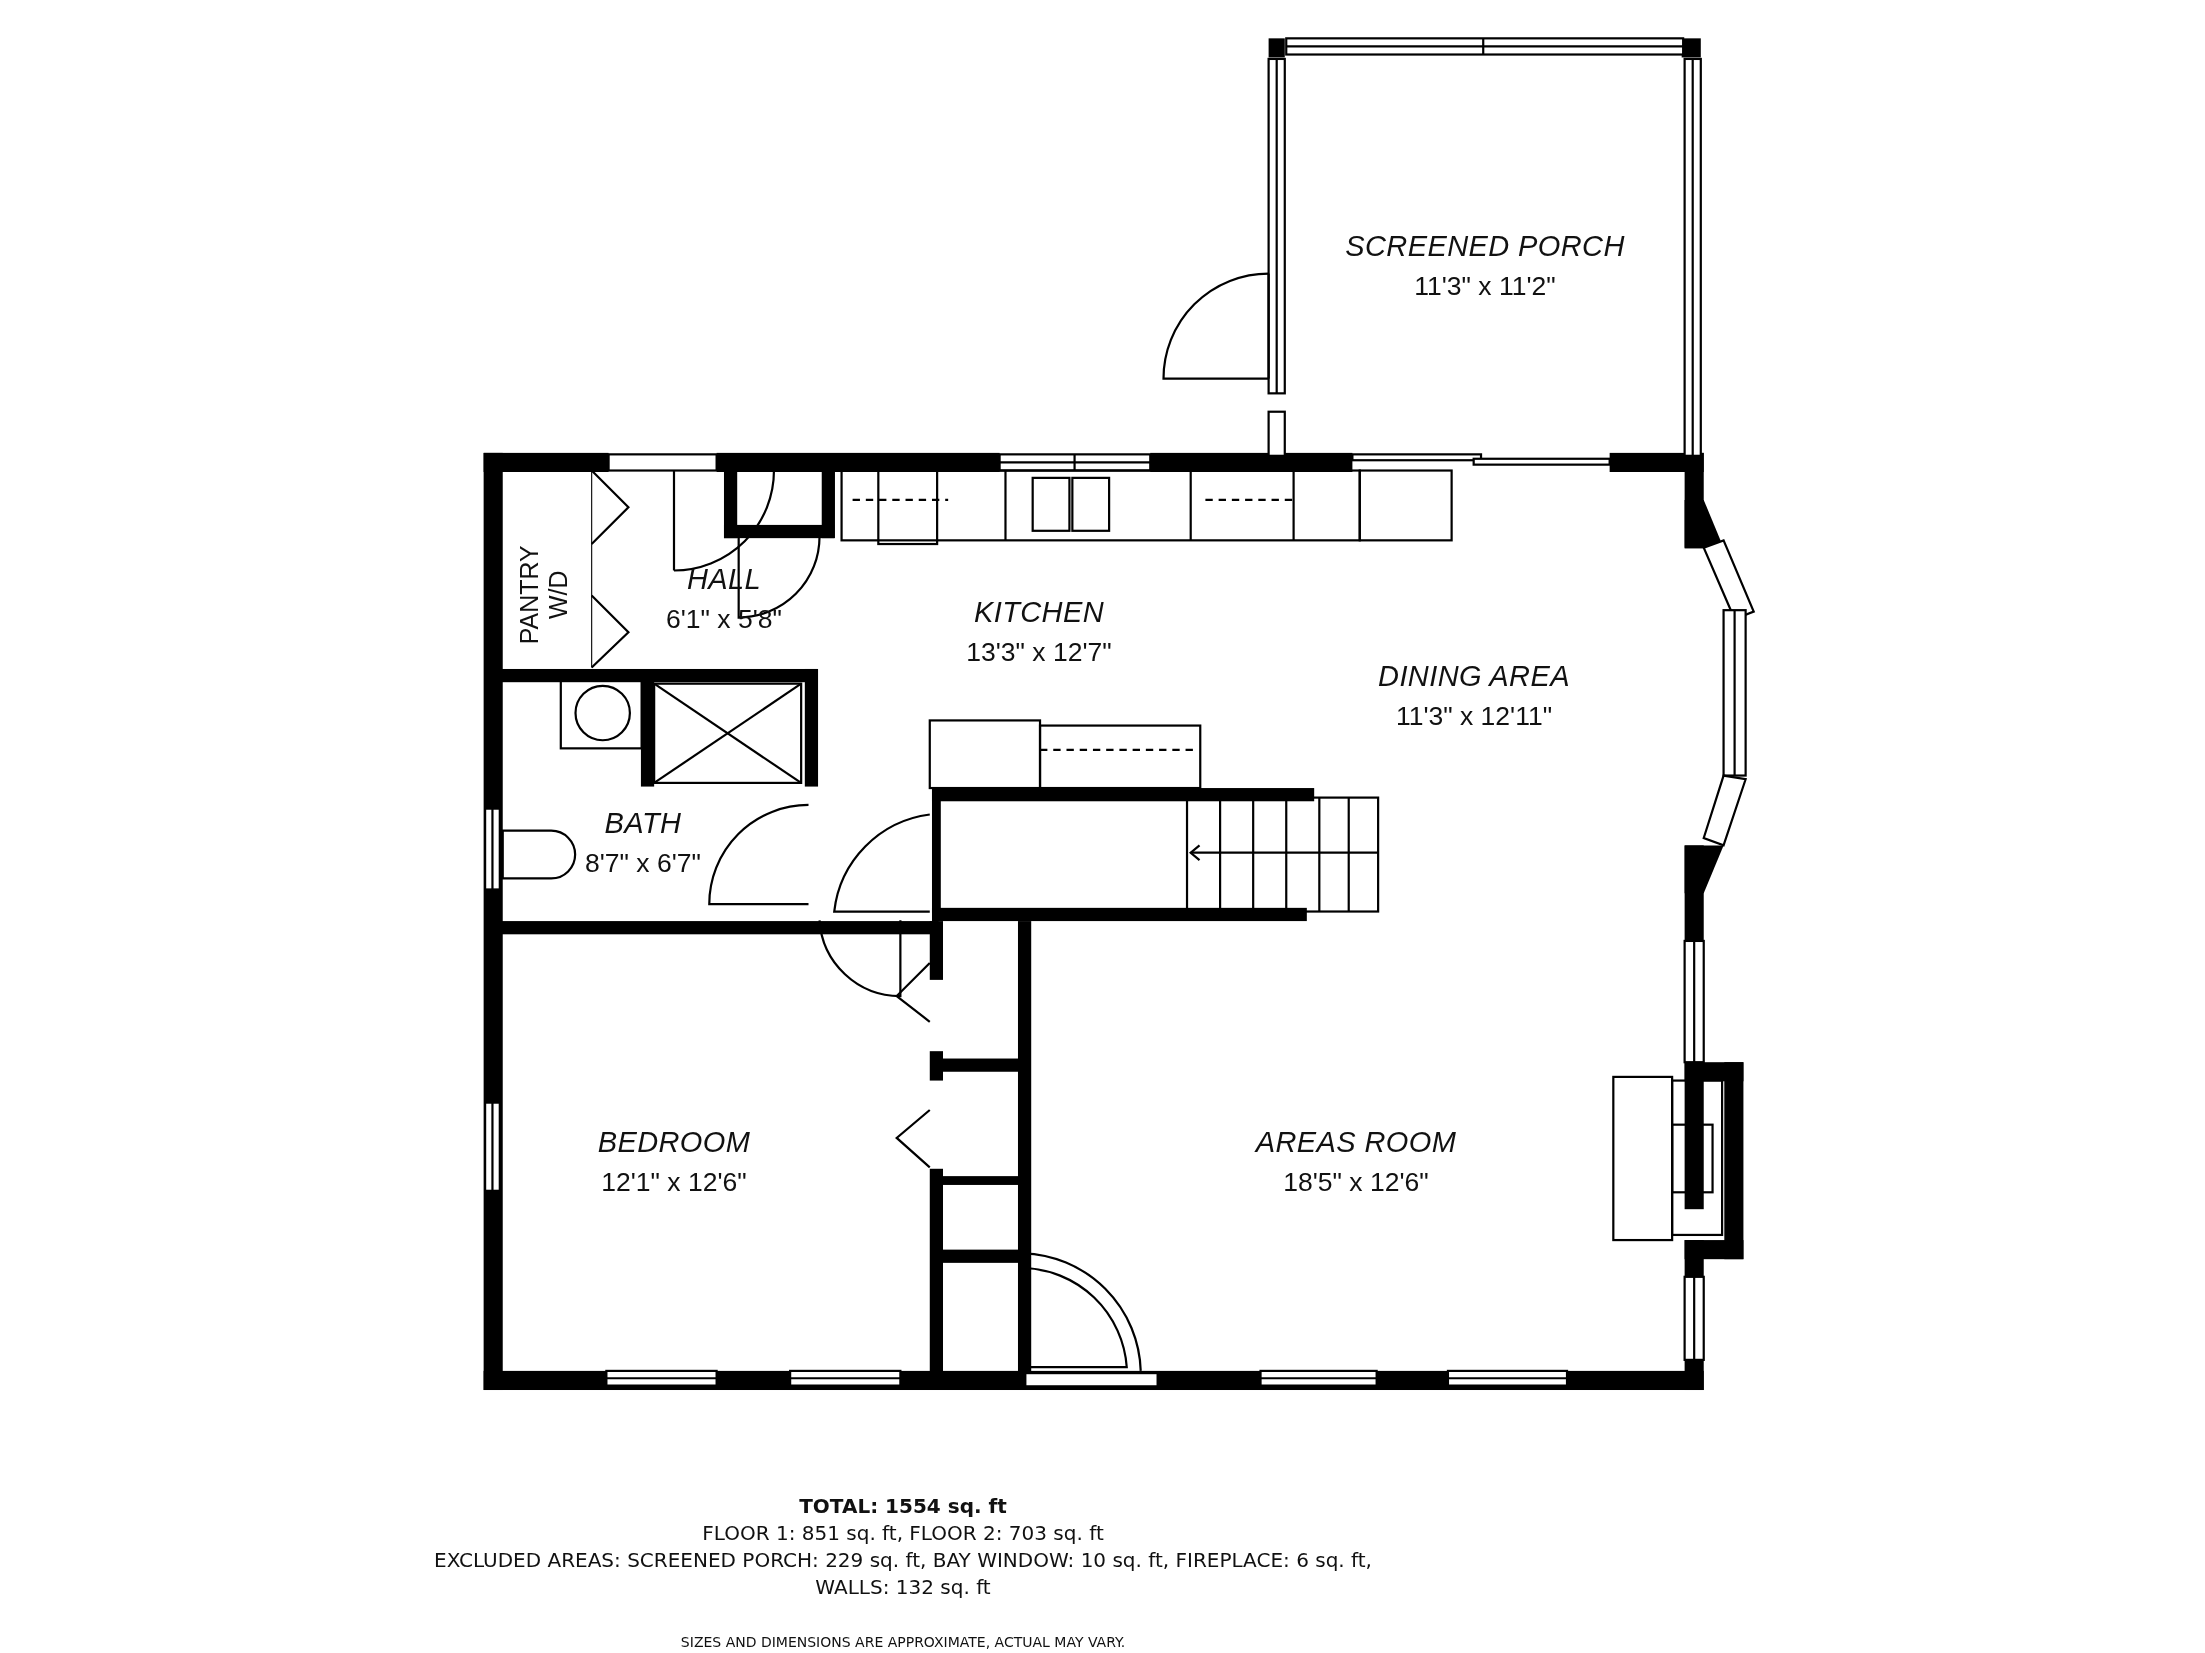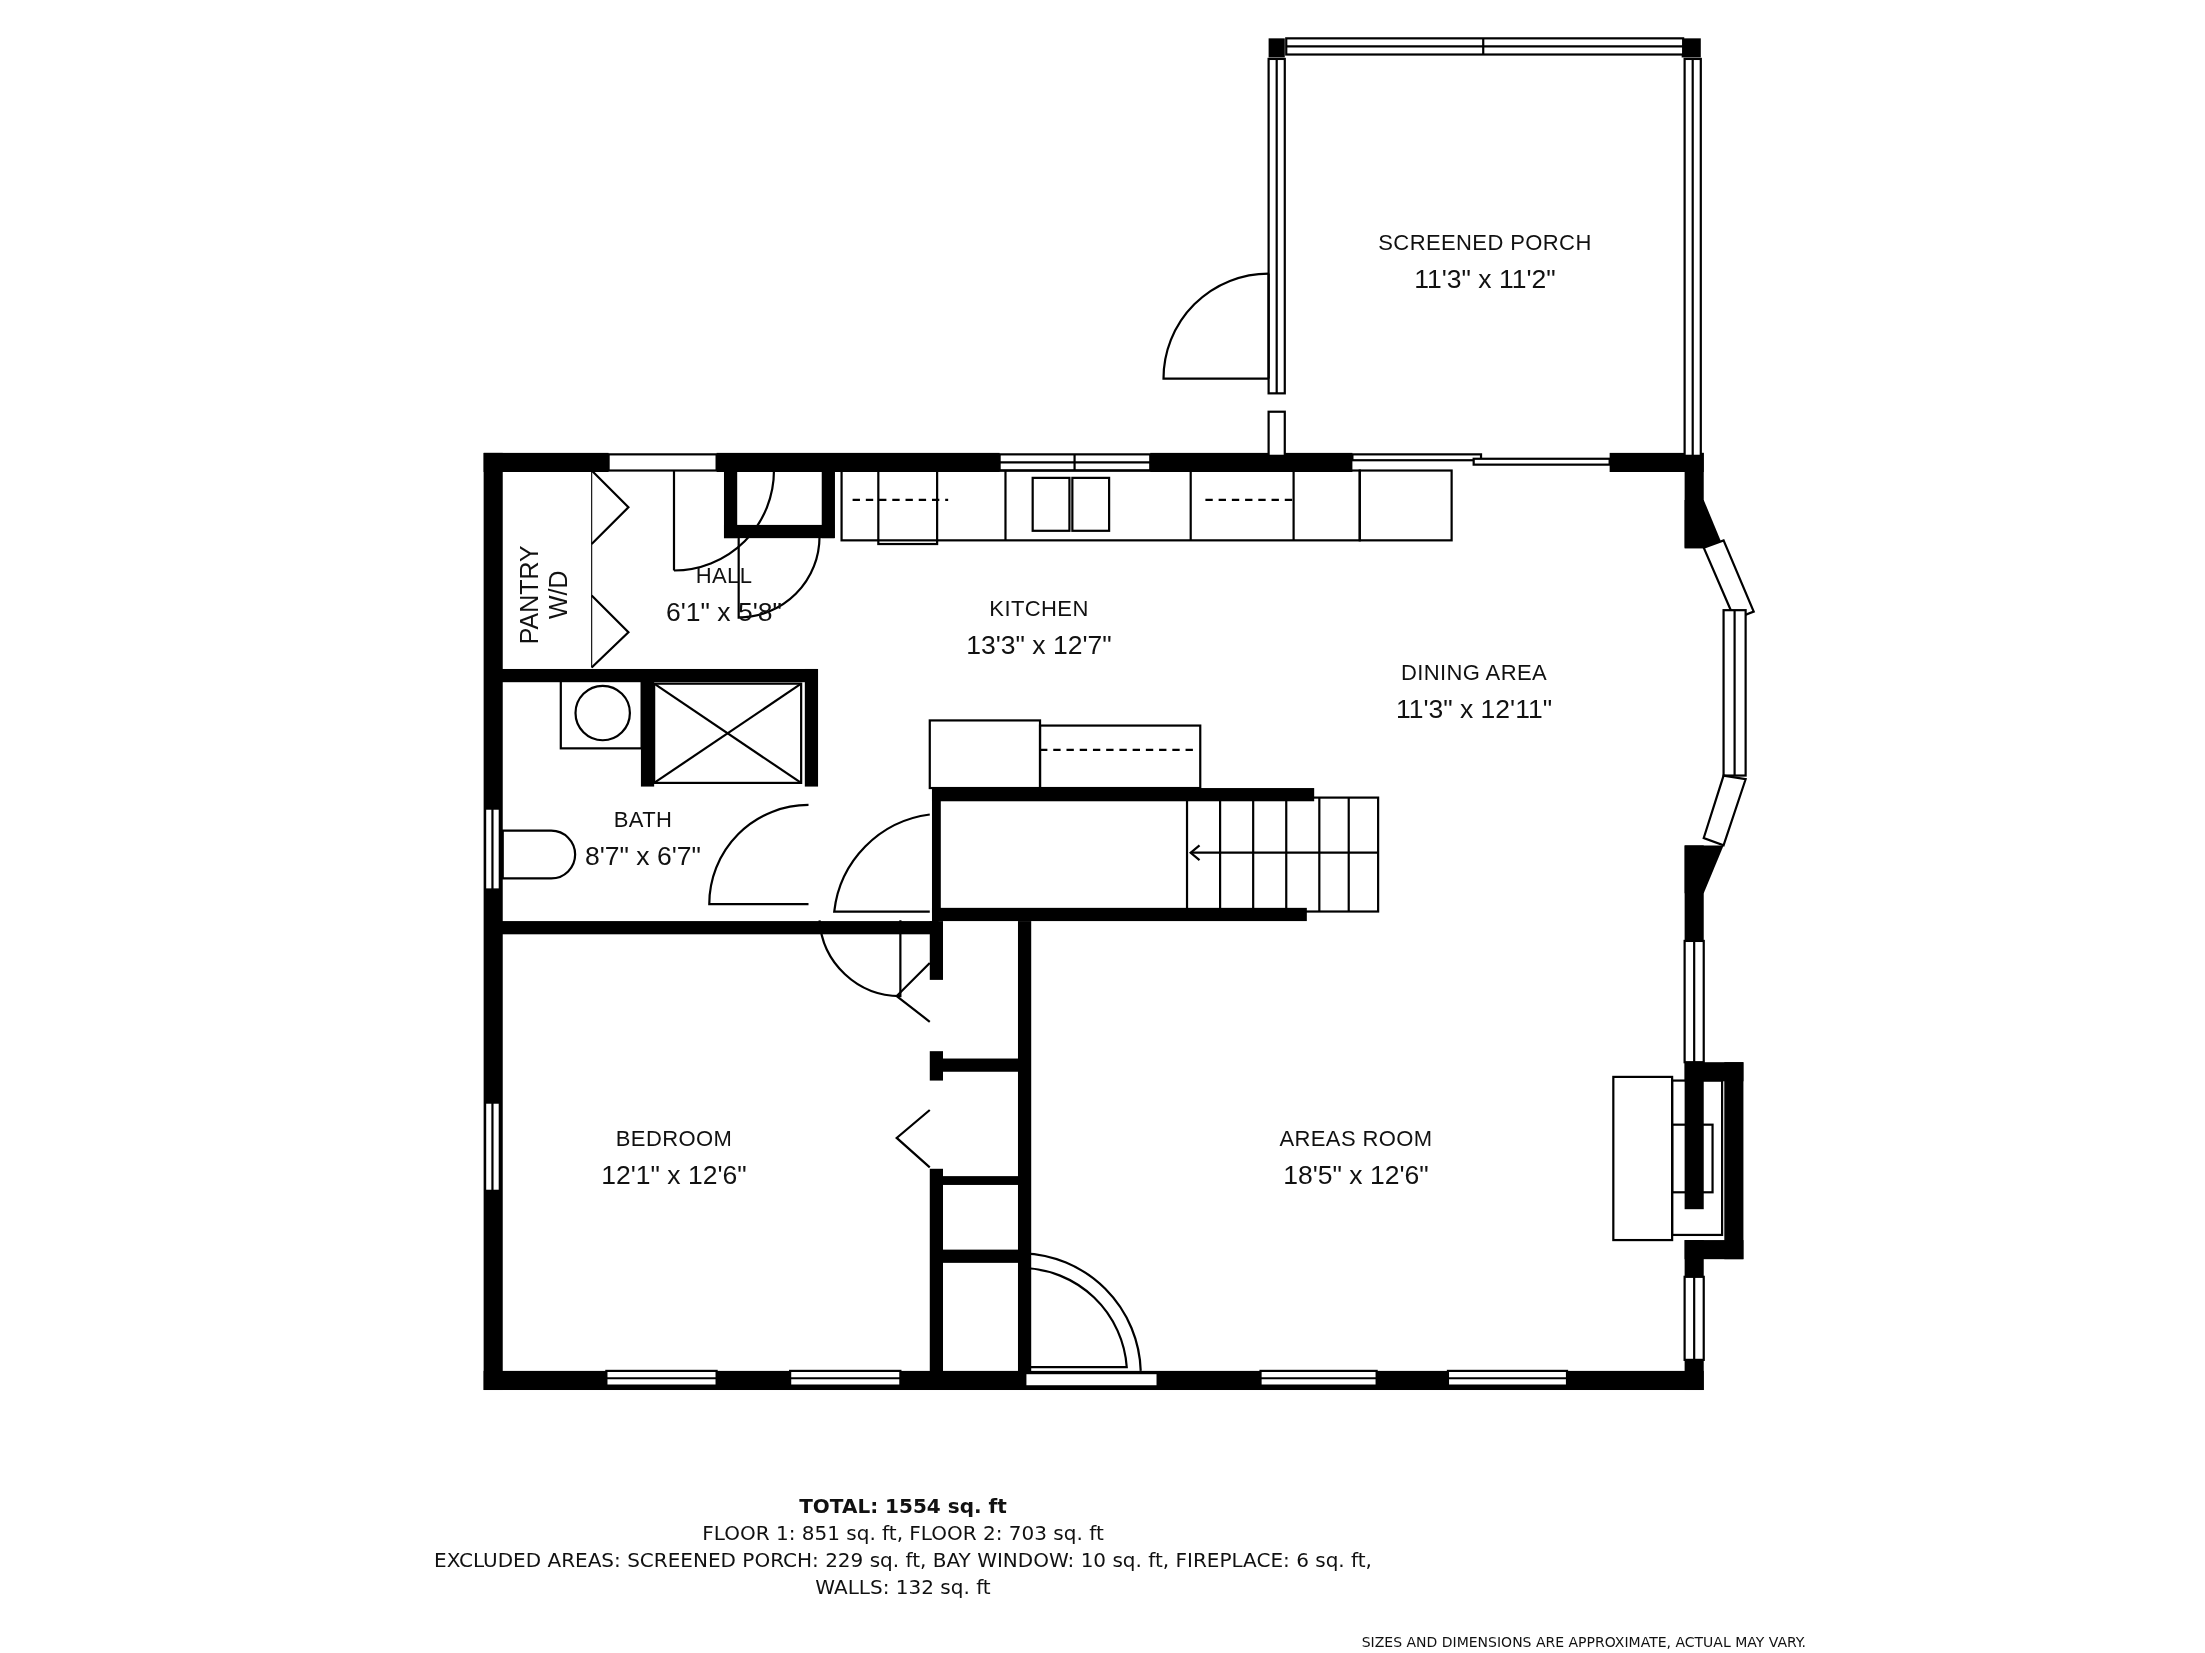--- a/index.html
+++ b/index.html
@@ -1,25 +1,25 @@
 <!DOCTYPE html>
 <html style="font-size:11.8px"><head>
 <meta charset="utf-8">
 <style>
   html, body { margin:0; padding:0; background:#ffffff; }
   body { width:2205px; height:1654px; position:relative; overflow:hidden; font-family:"Liberation Sans", sans-serif; }
   #plan { position:absolute; left:0; top:0; width:2205px; height:1654px; }
   .room-label { position:absolute; text-align:center; color:#111; font-family:"Liberation Sans", sans-serif; line-height:1; white-space:nowrap; transform:translateX(-50%); }
-  .room-label .name { font-size:22px; letter-spacing:0.4px; display:block; }
+  .room-label .name { font-size:29px; letter-spacing:0.4px; display:block;font-style:italic; }
   .room-label .dims { font-size:26.5px; display:block; margin-top:11.8px; }
   .vert-label { position:absolute; color:#111; font-family:"Liberation Sans", sans-serif; font-size:25px; line-height:1.15; text-align:center; transform:rotate(-90deg); transform-origin:center center; white-space:nowrap; }
   .footer { position:absolute; left:0; width:1806px; text-align:center; color:#111; font-family:"DejaVu Sans", sans-serif; }
   .footer .total { font-weight:bold; font-size:20px; }
   .footer .line { font-size:20px; margin-top:2.9px; }
-  .footer .disclaimer { font-size:14px; margin-top:35px;text-align:right; }
+  .footer .disclaimer { font-size:14px; margin-top:35px; }
 </style>
 </head>
 <body>
 
 <svg id="plan" viewBox="0 0 3000 2250" xmlns="http://www.w3.org/2000/svg">
   <g fill="#000" stroke="none">
 
     <rect x="658" y="616" width="26" height="1275"></rect>
     <rect x="658" y="1865" width="1660" height="26"></rect>
     <rect x="658" y="616" width="170" height="26"></rect>

